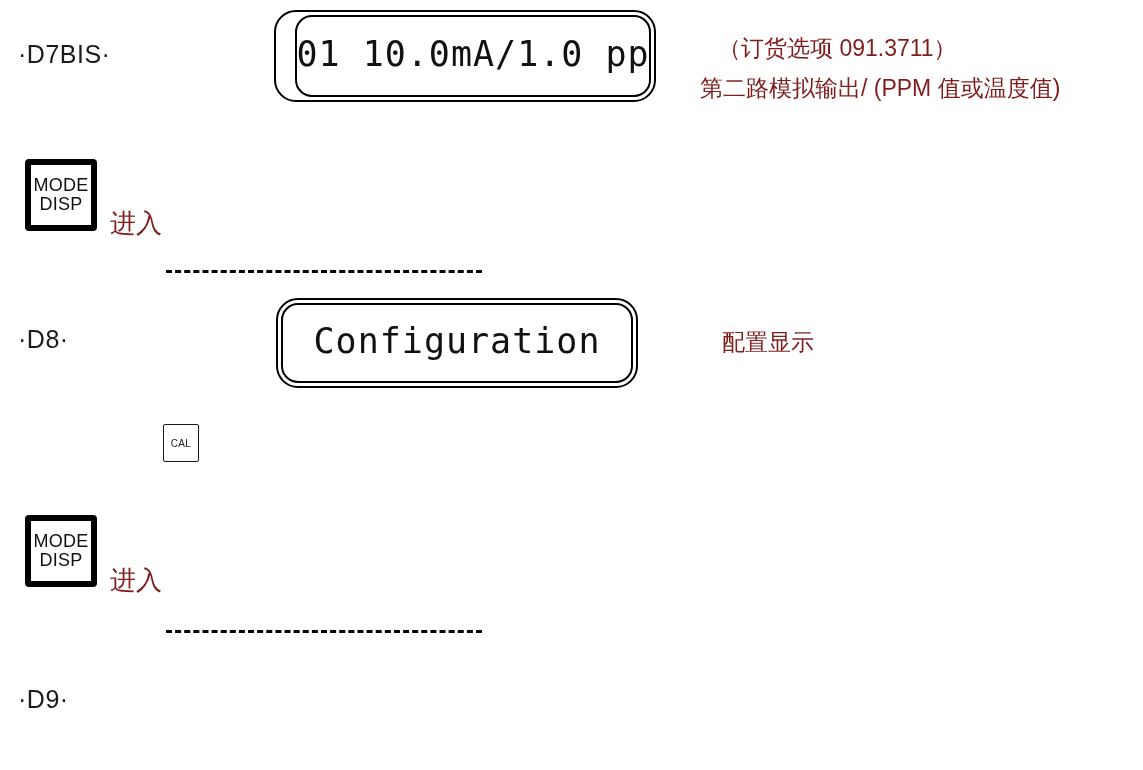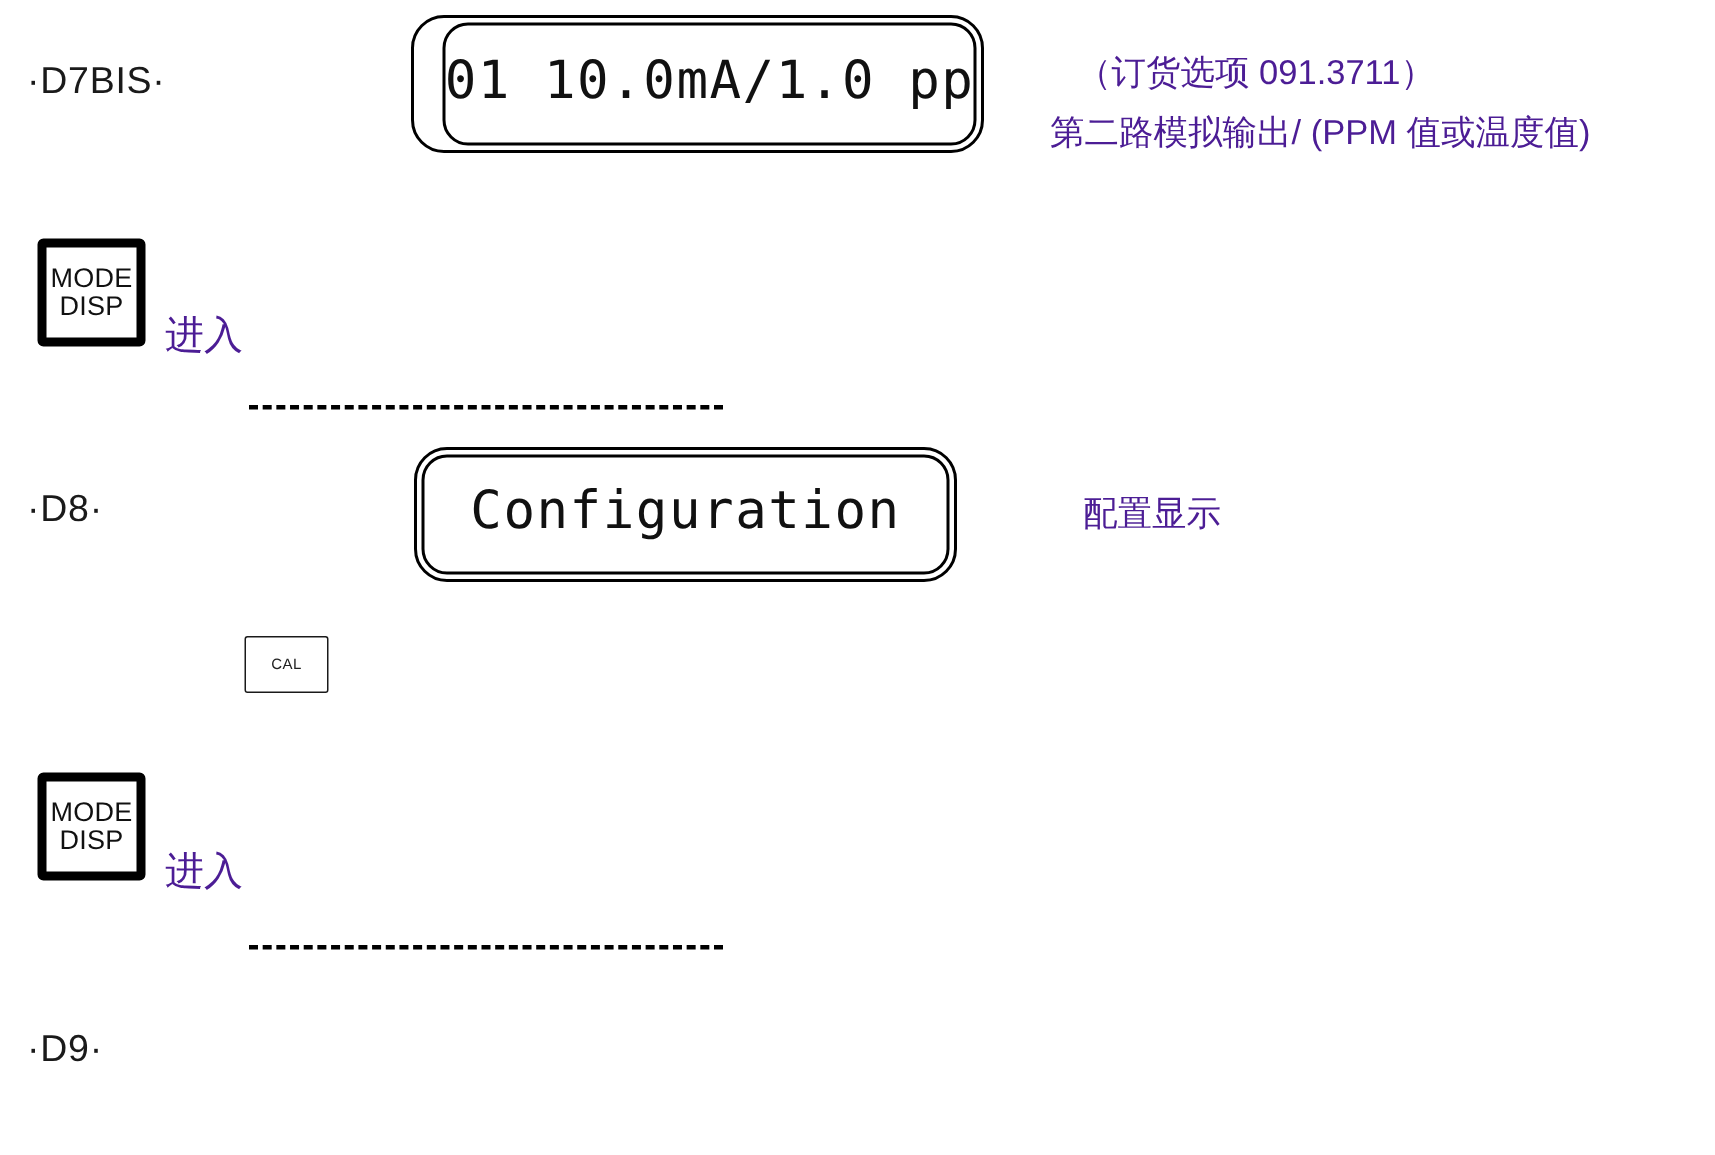--- a/index.html
+++ b/index.html
@@ -78,42 +78,42 @@
     font-family: "Liberation Sans", "DejaVu Sans", sans-serif;
     font-size: 18px;
     color: #111111;
     letter-spacing: 0.2px;
   }
 
   
   .key-cal {
     position: absolute;
     box-sizing: border-box;
-    width: 56px;
+    width: 36px;
     height: 38px;
     background: #ffffff;
     border: 1.6px solid #1a1a1a;
     border-radius: 2px;
     display: flex;
     align-items: center;
     justify-content: center;
   }
   .key-cal span {
     font-family: "Liberation Sans", "DejaVu Sans", sans-serif;
     font-size: 10px;
     color: #222222;
     letter-spacing: 0.3px;
   }
 
   
   .cn {
     position: absolute;
     font-family: "Liberation Sans", "DejaVu Sans", sans-serif;
     font-size: 23px;
-    color: #4c1d95;
+    color: #7f1d1d;
     white-space: nowrap;
     line-height: 1.45;
   }
   .cn-enter {
     font-size: 26px;
   }
   .note-block {
     position: absolute;
     font-family: "Liberation Sans", "DejaVu Sans", sans-serif;
     font-size: 23px;

